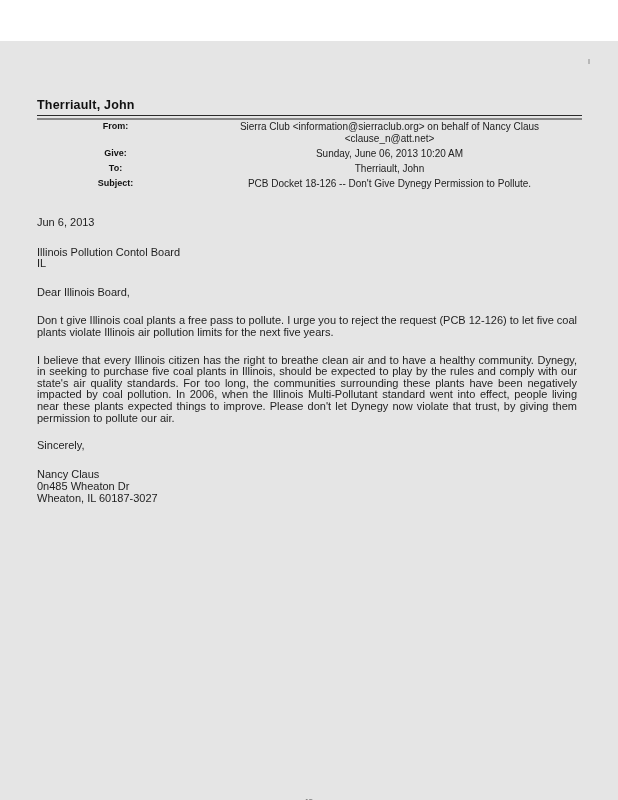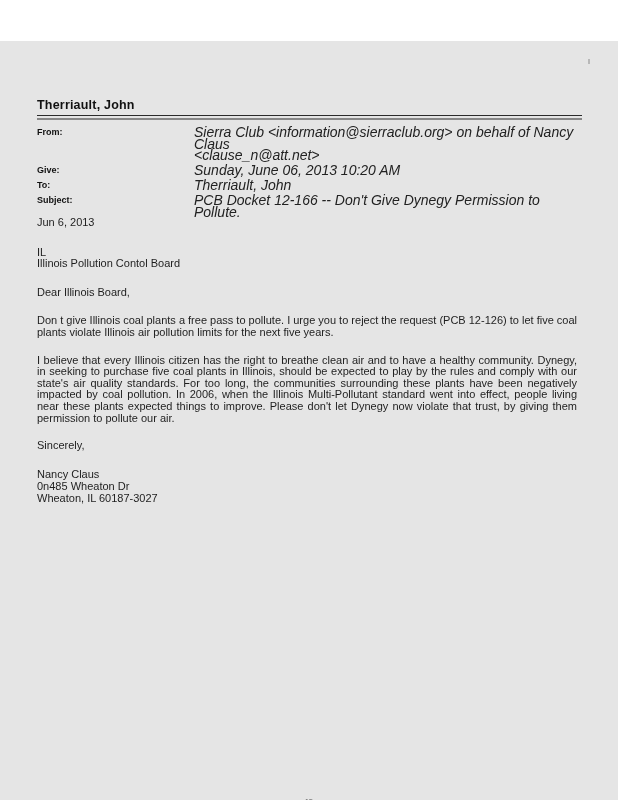--- a/index.html
+++ b/index.html
@@ -51,43 +51,43 @@
   }
   .rule.second {
     top: 77px;
     height: 2px;
     background: #3a3a3a;
     opacity: 0.55;
   }
   .fields {
     position: absolute;
     left: 37px;
-    top: 86px;
+    top: 80px;
     width: 548px;
     font-size: 8.6px;
     color: #202020;
+    text-align: center;
   }
   .field-row {
     display: flex;
     align-items: flex-start;
     margin-bottom: 3.5px;
   }
   .field-label {
     width: 157px;
     flex: 0 0 157px;
     font-weight: bold;
     font-size: 9px;
     color: #111;
   }
   .field-value {
     flex: 1 1 auto;
-    font-size: 14px;
+    font-size: 10px;
     line-height: 11.5px;
     color: #222;
-    font-style: italic;
   }
   .field-value .line2 {
     display: block;
   }
   .body-area {
     position: absolute;
     left: 37px;
     top: 176px;
     width: 545px;
     font-size: 11px;
@@ -152,32 +152,32 @@
       <div class="field-value">Sunday, June 06, 2013 10:20 AM</div>
     </div>
 
     <div class="field-row">
       <div class="field-label">To:</div>
       <div class="field-value">Therriault, John</div>
     </div>
 
     <div class="field-row">
       <div class="field-label">Subject:</div>
-      <div class="field-value">PCB Docket 12-166 -- Don't Give Dynegy Permission to Pollute.</div>
+      <div class="field-value">PCB Docket 18-126 -- Don't Give Dynegy Permission to Pollute.</div>
     </div>
 
   </div>
 
   <div class="body-area">
 
     <div class="date-line">Jun 6, 2013</div>
 
     <div class="addr">
+      <div>Illinois Pollution Contol Board</div>
       <div>IL</div>
-      <div>Illinois Pollution Contol Board</div>
     </div>
 
     <div class="salutation">Dear Illinois Board,</div>
 
     <div class="para justified">Don t give Illinois coal plants a free pass to pollute. I urge you to reject the request (PCB 12-126) to let five coal plants violate Illinois air pollution limits for the next five years.</div>
 
     <div class="para justified">I believe that every Illinois citizen has the right to breathe clean air and to have a healthy community. Dynegy, in seeking to purchase five coal plants in Illinois, should be expected to play by the rules and comply with our state's air quality standards. For too long, the communities surrounding these plants have been negatively impacted by coal pollution. In 2006, when the Illinois Multi-Pollutant standard went into effect, people living near these plants expected things to improve. Please don't let Dynegy now violate that trust, by giving them permission to pollute our air.</div>
 
     <div class="closing">Sincerely,</div>
 

